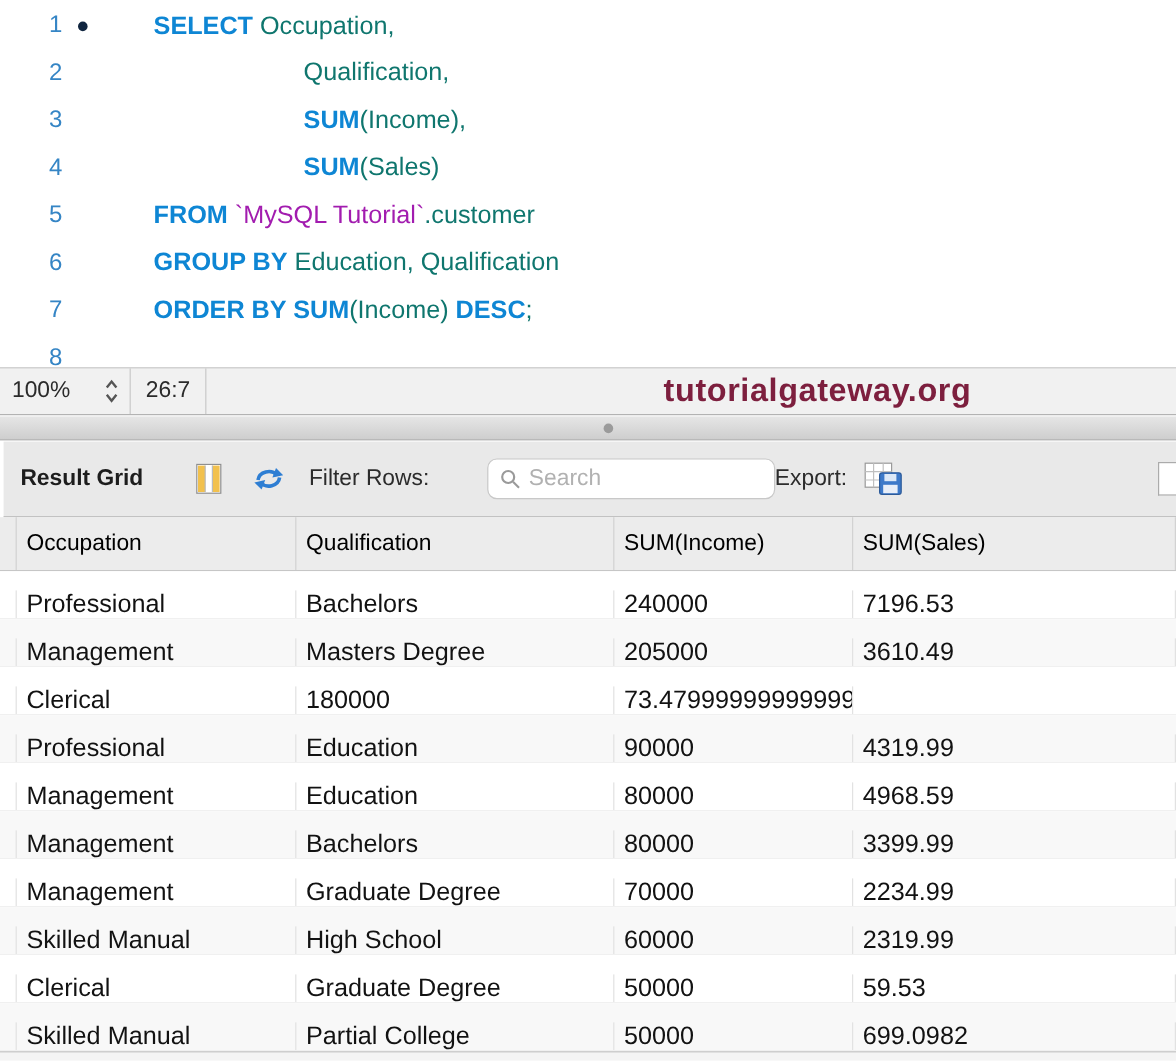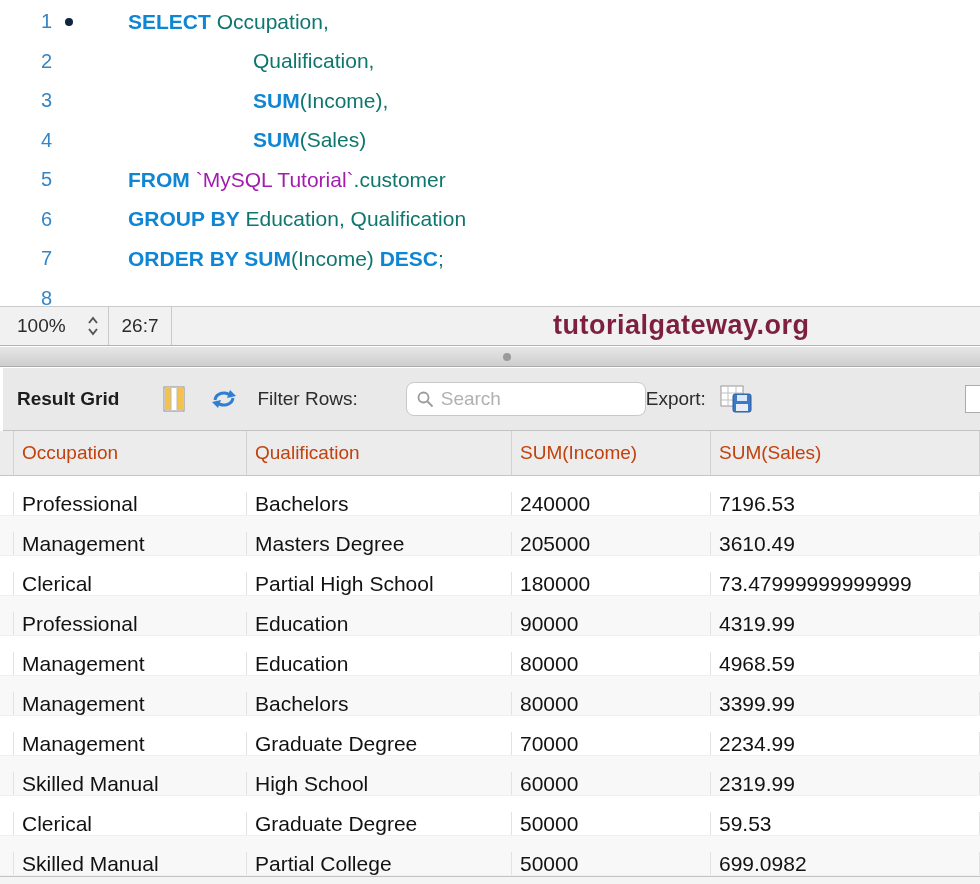--- a/index.html
+++ b/index.html
@@ -16,21 +16,21 @@
   .code-text { font-size:21px; white-space:pre; color:#1a1a1a; }
   .code-text.indent { padding-left:125px; }
   .tok-kw { color:#0e86d4; font-weight:bold; }
   .tok-str { color:#a21caf; }
   .tok-plain { color:#0f766e; }
 
   
   .statusbar { position:absolute; top:306px; left:0; width:980px; height:40px; background:#f1f1f1;
                border-top:1px solid #cacaca; border-bottom:1px solid #b3b3b3;
                display:flex; align-items:center; }
-  .zoom { font-size:19px; color:#2b2b2b; padding-left:17px; width:80px; }
+  .zoom { font-size:19px; color:#2b2b2b; padding-left:10px; width:80px; }
   .stepper { width:26px; display:flex; justify-content:center; align-items:center; cursor:pointer; }
   .vdiv { width:1px; height:100%; background:#c9c9c9; margin:0 2px; }
   .pos { font-size:19px; color:#2b2b2b; width:58px; text-align:center; }
   .watermark { position:absolute; left:553px; top:3px; font-size:27px; font-weight:bold; color:#7d1f3e; letter-spacing:0.5px; }
 
   
   .splitter { position:absolute; top:347px; left:0; width:980px; height:20px;
               background:linear-gradient(#e6e6e6,#cecece); border-bottom:1px solid #ababab; cursor:row-resize; }
   .grip { position:absolute; left:503px; top:6px; width:8px; height:8px; border-radius:50%; background:#9b9b9b; }
 
@@ -49,21 +49,21 @@
                   margin-left:7px; color:#333; font-family:"Liberation Sans", sans-serif; }
   .search input::placeholder { color:#b1b1b1; }
   .export-label { font-size:19px; color:#2c2c2c; }
   .icon-export { margin-left:14px; cursor:pointer; }
   .panel-stub { margin-left:auto; width:18px; height:28px; background:#fff; border:1px solid #ababab; border-right:none; }
 
   
   .grid { position:absolute; top:431px; left:0; width:980px; }
   .grid-header, .grid-row { display:grid; grid-template-columns:14px 233px 265px 199px 269px; }
   .grid-header { height:45px; background:#ececec; border-bottom:1px solid #c6c6c6; }
-  .hcell { display:flex; align-items:center; padding-left:8px; font-size:19px; color:#c2410c;
+  .hcell { display:flex; align-items:center; padding-left:8px; font-size:19px; color:#000000;
            border-right:1px solid #d2d2d2; white-space:nowrap; overflow:hidden; }
   .grid-row { height:40px; background:#fff; border-bottom:1px solid #f0f0f0; }
   .grid-rows .grid-row:nth-child(even) { background:#f8f8f8; }
   .cell { display:flex; align-items:center; padding-left:8px; font-size:21px; color:#121212;
           border-right:1px solid #e2e2e2; white-space:nowrap; overflow:hidden;margin-top:16px; }
   .cell.gutter, .hcell.gutter { padding-left:0; }
   .grid-footer { height:8px; background:#f4f4f4; border-top:1px solid #c4c4c4; }
 </style>
 </head>
 <body>
@@ -211,21 +211,20 @@
         <div class="grid-row">
           <div class="cell gutter"></div>
           <div class="cell">Management</div>
           <div class="cell">Masters Degree</div>
           <div class="cell">205000</div>
           <div class="cell">3610.49</div>
         </div>
         <div class="grid-row">
           <div class="cell gutter"></div>
           <div class="cell">Clerical</div>
-          <div class="cell">Partial High School</div>
           <div class="cell">180000</div>
           <div class="cell">73.47999999999999</div>
         </div>
         <div class="grid-row">
           <div class="cell gutter"></div>
           <div class="cell">Professional</div>
           <div class="cell">Education</div>
           <div class="cell">90000</div>
           <div class="cell">4319.99</div>
         </div>

